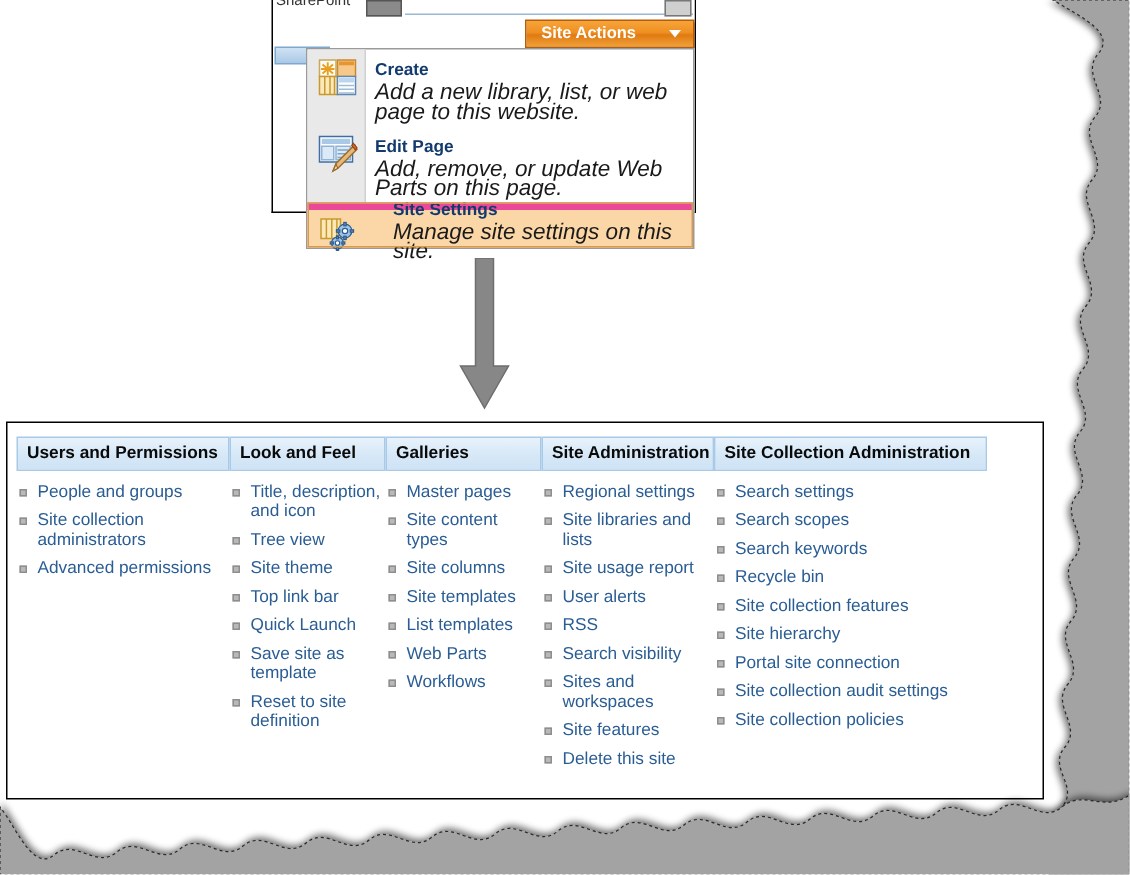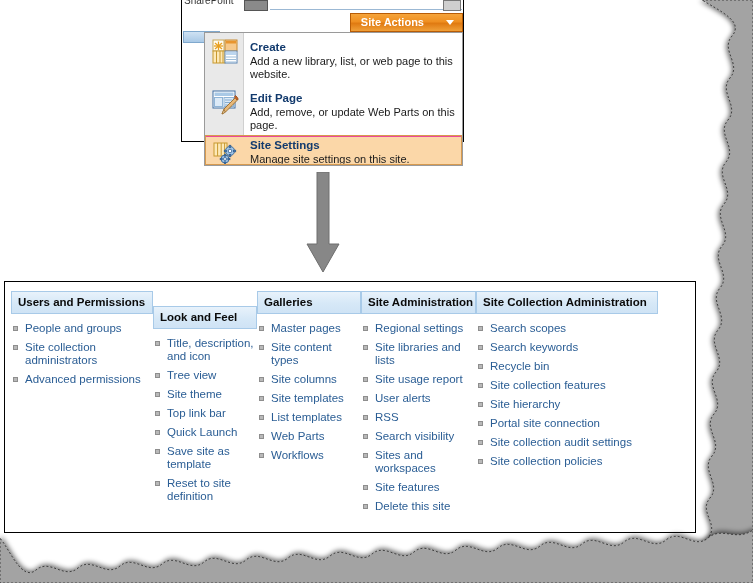--- a/index.html
+++ b/index.html
@@ -155,34 +155,36 @@
     padding: 4px 6px 0 6px;
     box-sizing: border-box;
   }
   .mi-title {
     font-size: 11.5px;
     font-weight: bold;
     color: #123a6d;
     line-height: 13px;
   }
   .mi-desc {
-    font-size: 11px;
+    font-size: 15px;
     color: #1a1a1a;
     line-height: 13px;
     margin-top: 1px;
+    font-style: italic;
   }
   #mi-create   { height: 51px; }
   #mi-edit     { height: 51px; }
   #mi-settings {
     height: 30px;
     background: #fbd7a8;
-    border-top: 2px solid #ec4899;
+    border-top: 5px solid #ec4899;
     border-bottom: 1px solid #e3b277;
     outline: 1px solid #d79a4f;
     outline-offset: -1px;
+    gap: 12px;
   }
   #mi-settings .mi-icon { background: #fbd7a8; }
 
   
   #arrow {
     position: absolute;
     left: 305px; top: 172px;
     width: 36px; height: 102px;
   }
 
@@ -196,21 +198,21 @@
     box-sizing: border-box;
   }
   #cols {
     display: flex;
     padding: 9px 6px 0 6px;
     box-sizing: border-box;
     gap: 0;
   }
   .col { box-sizing: border-box; }
   .col-0 { width: 142px; }
-  .col-1 { width: 104px; margin-top: 15px; }
+  .col-1 { width: 104px; }
   .col-2 { width: 104px; }
   .col-3 { width: 115px; }
   .col-4 { width: 182px; }
 
   .col-head {
     background: linear-gradient(to bottom,#e8f2fb 0%, #d6e8f7 55%, #cfe3f5 100%);
     border: 1px solid #a8cae8;
     font-size: 11.5px;
     font-weight: bold;
     color: #0a0a0a;
@@ -416,20 +418,21 @@
         <li><span class="bullet"></span><span class="lbl">Search visibility</span></li>
         <li><span class="bullet"></span><span class="lbl">Sites and workspaces</span></li>
         <li><span class="bullet"></span><span class="lbl">Site features</span></li>
         <li><span class="bullet"></span><span class="lbl">Delete this site</span></li>
       </ul>
     </div>
 
     <div class="col col-4">
       <div class="col-head">Site Collection Administration</div>
       <ul class="col-list">
+        <li><span class="bullet"></span><span class="lbl">Search settings</span></li>
         <li><span class="bullet"></span><span class="lbl">Search scopes</span></li>
         <li><span class="bullet"></span><span class="lbl">Search keywords</span></li>
         <li><span class="bullet"></span><span class="lbl">Recycle bin</span></li>
         <li><span class="bullet"></span><span class="lbl">Site collection features</span></li>
         <li><span class="bullet"></span><span class="lbl">Site hierarchy</span></li>
         <li><span class="bullet"></span><span class="lbl">Portal site connection</span></li>
         <li><span class="bullet"></span><span class="lbl">Site collection audit settings</span></li>
         <li><span class="bullet"></span><span class="lbl">Site collection policies</span></li>
       </ul>
     </div>

